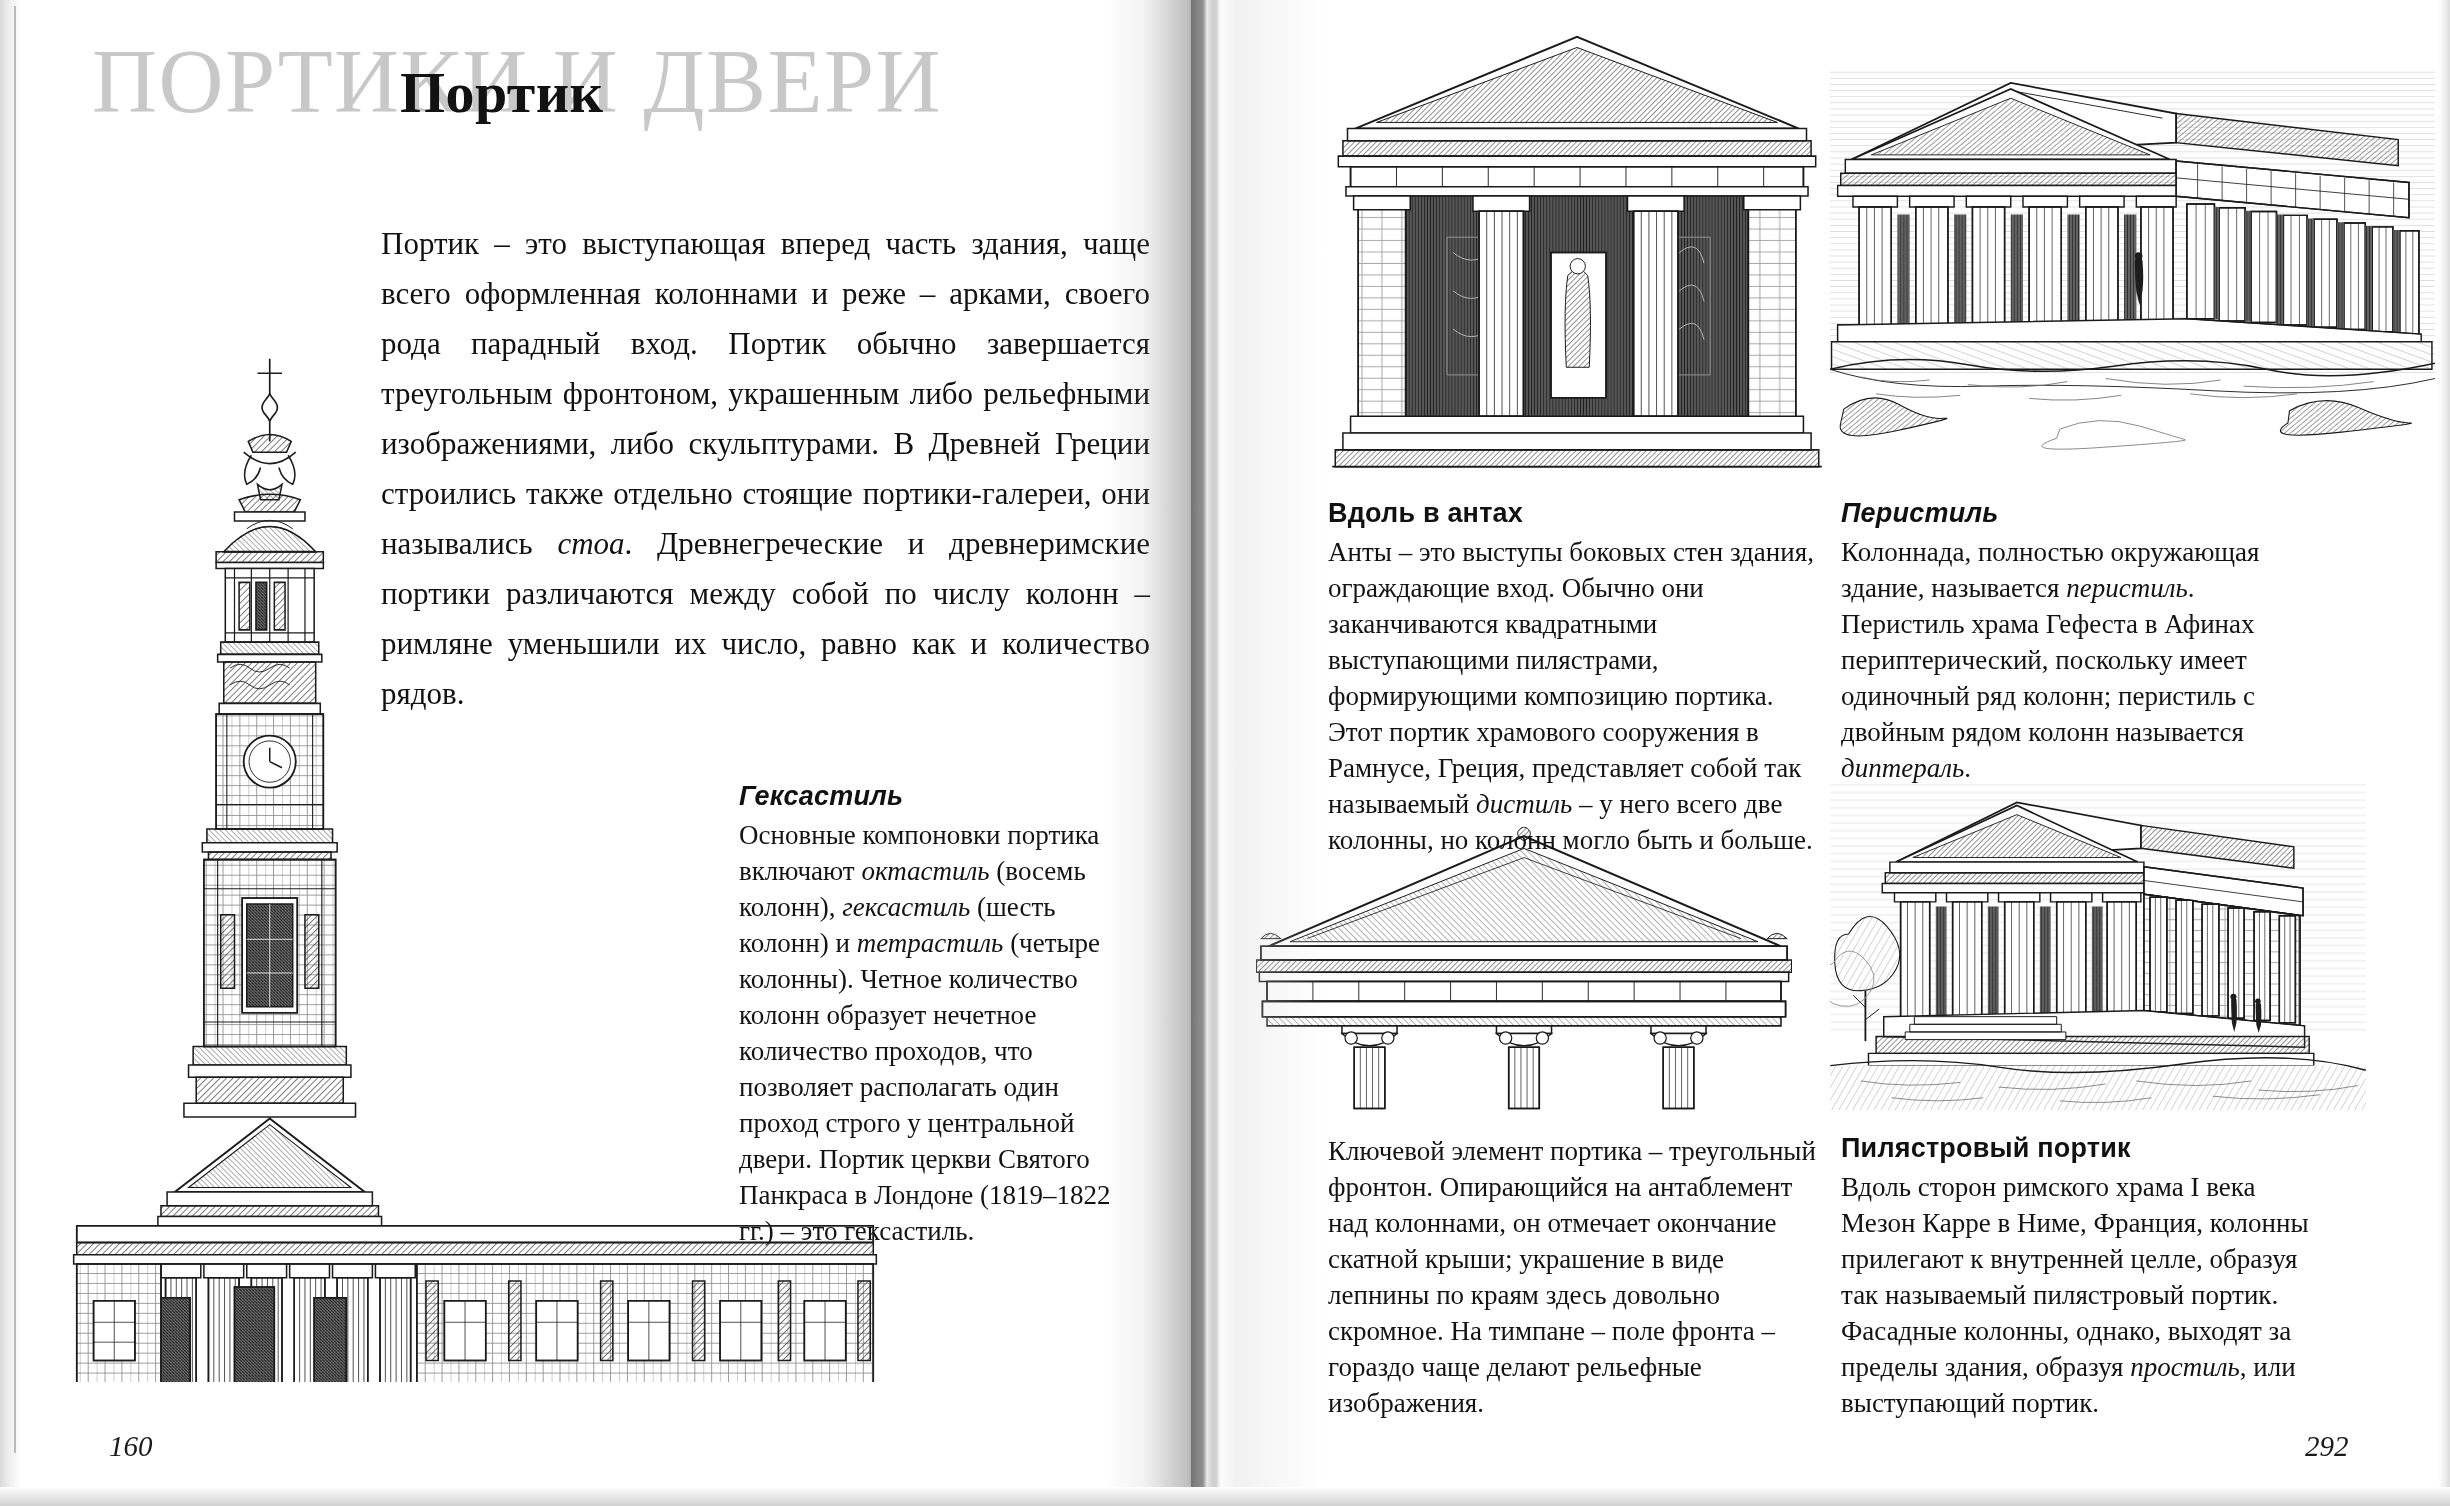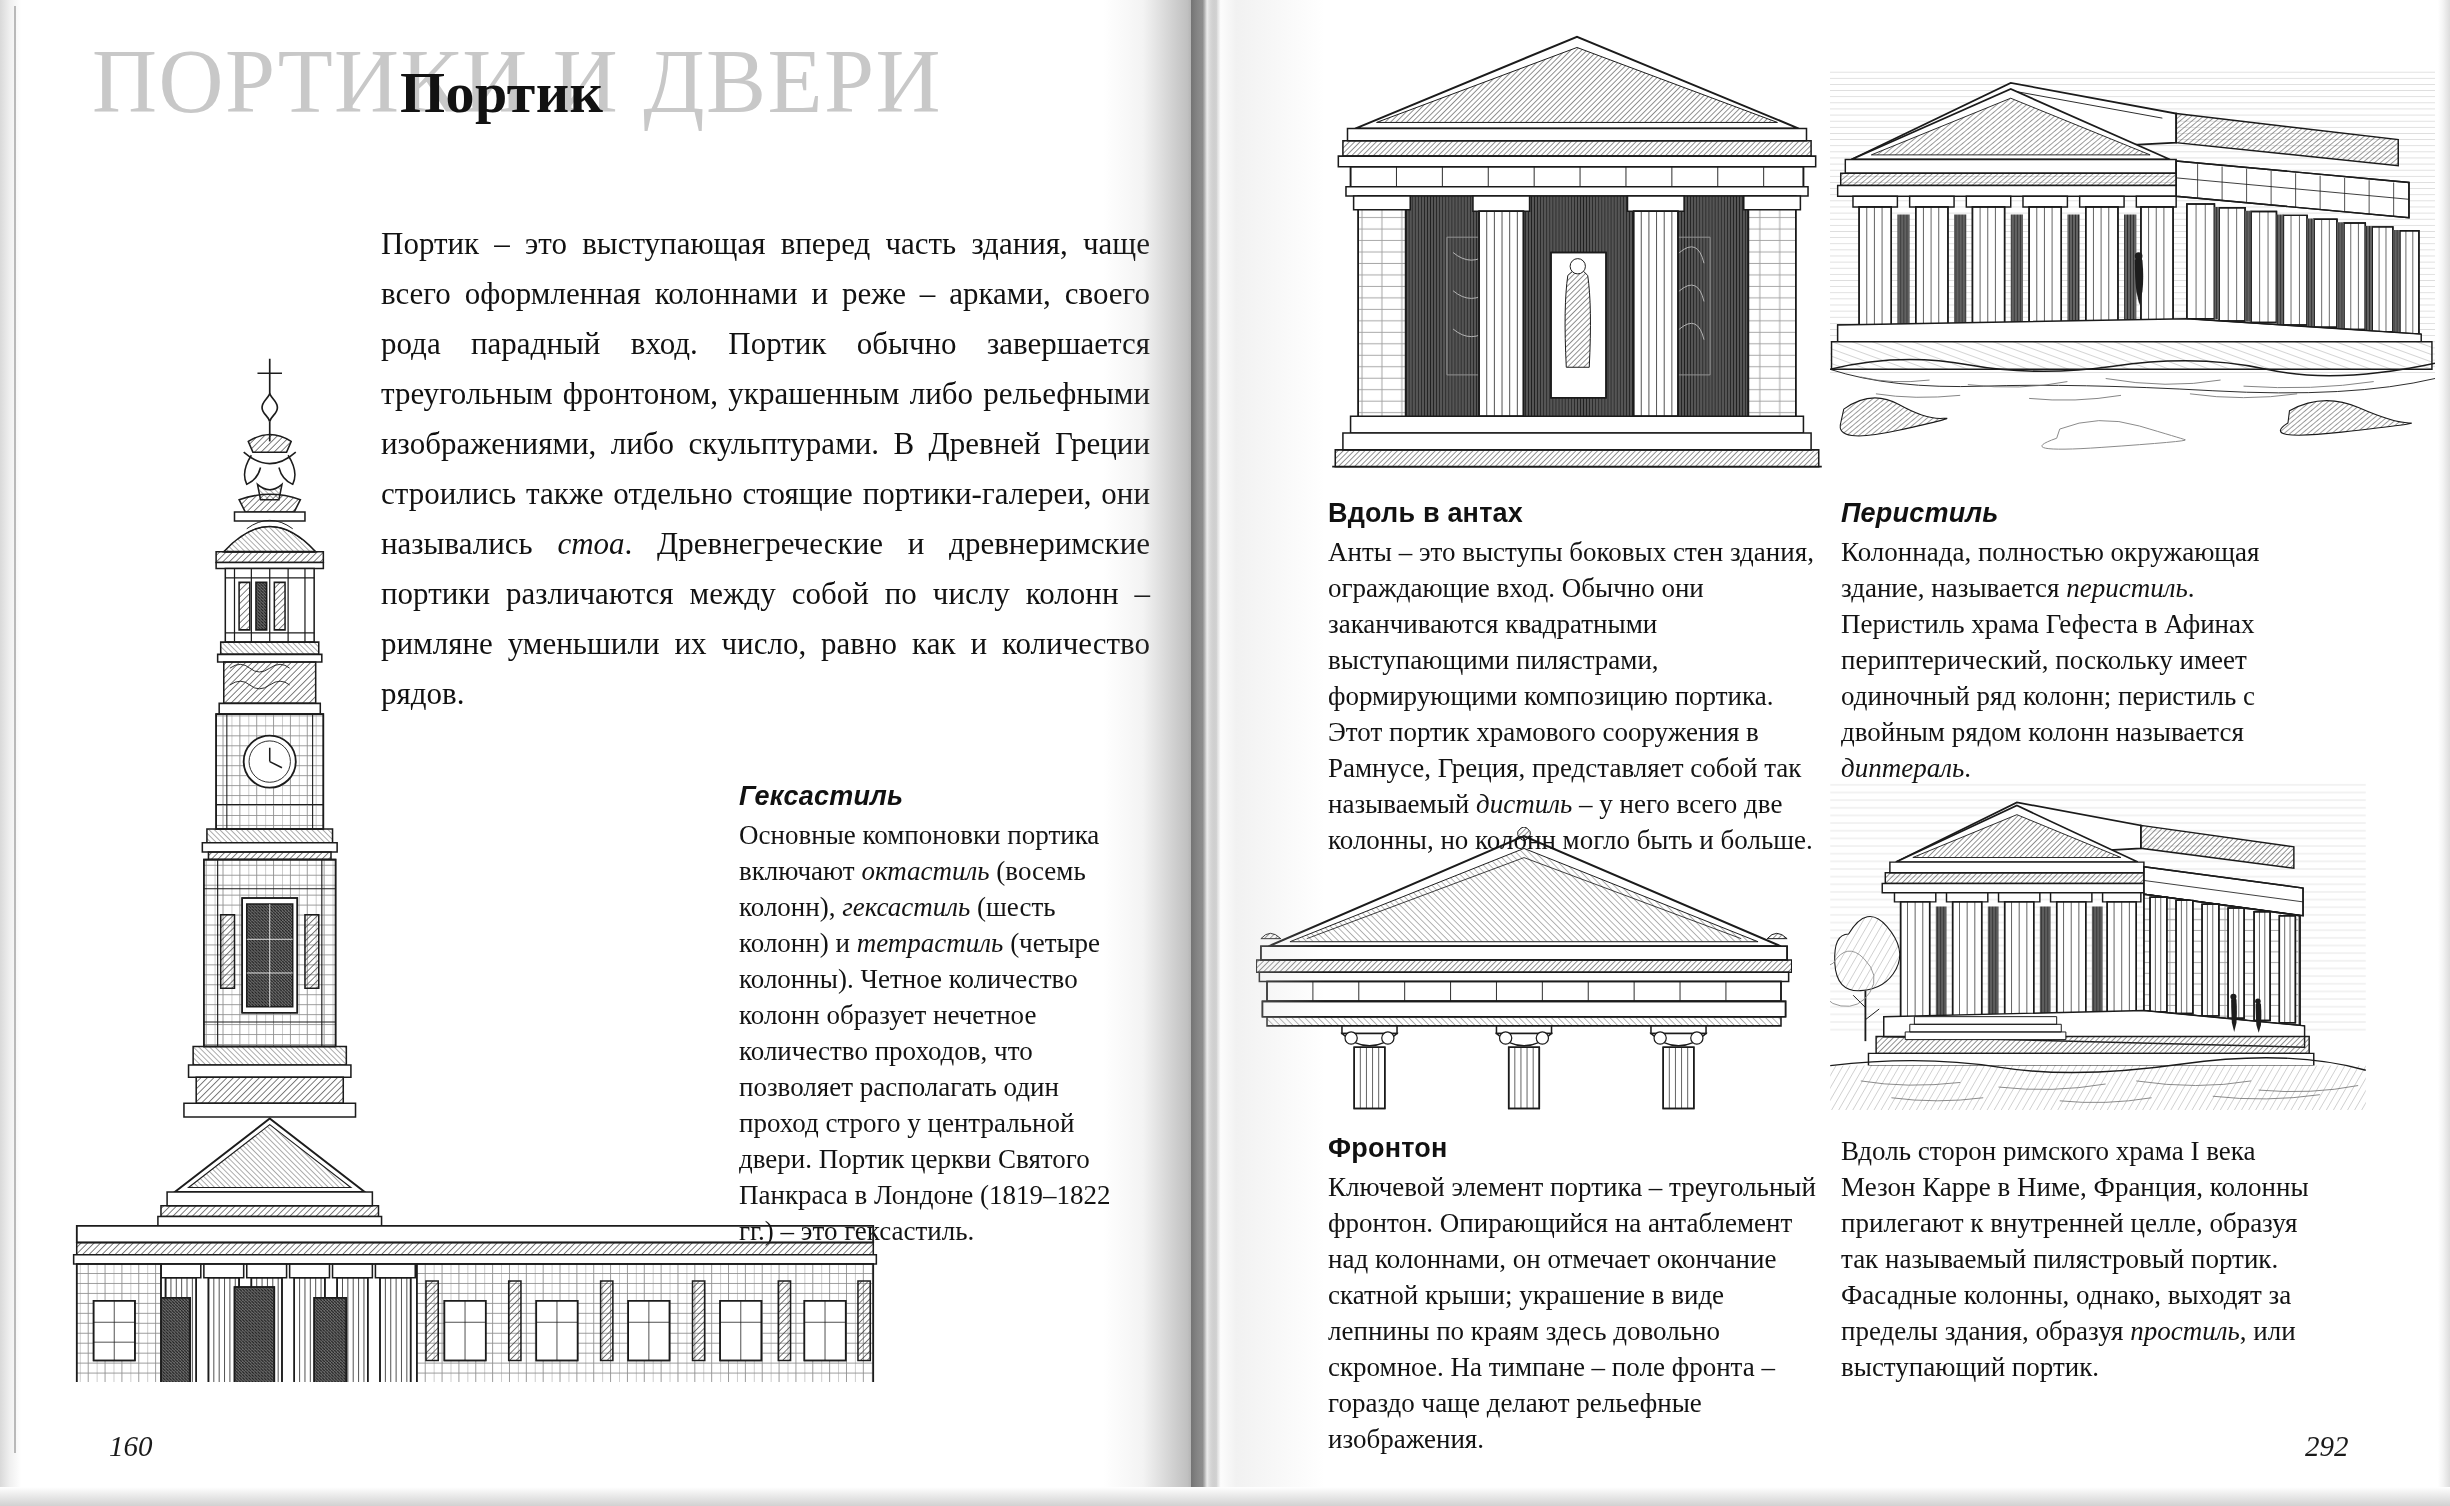--- a/index.html
+++ b/index.html
@@ -539,21 +539,20 @@
             <path d="M532 288h40v80h-40z" fill="#ffffff"></path>
             <path d="M532 288h40v80h-40z"></path>
             <path d="M540 288v80M548 288v80M556 288v80M564 288v80" stroke-width=".9"></path>
           </g>
         </g>
       </g>
     </svg>
   </div>
 
   <div class="caption" id="cap-pediment">
-    <h3 class="upright">Фронтон</h3>
     <p>Ключевой элемент портика – треугольный фронтон. Опирающийся на антаблемент над колоннами, он отмечает окончание скатной крыши; украшение в виде лепнины по краям здесь довольно скромное. На тимпане – поле фронта – гораздо чаще делают рельефные изображения.</p>
   </div>
 
   <div class="plate" id="plate-maison">
     <svg viewBox="0 0 700 430" preserveAspectRatio="xMidYMax meet">
       <defs>
         <pattern id="mHatch" width="5" height="5" patternTransform="rotate(45)" patternUnits="userSpaceOnUse">
           <line x1="0" y1="0" x2="0" y2="5" stroke="#333" stroke-width="1.4"></line>
         </pattern>
         <pattern id="mWall" width="24" height="14" patternUnits="userSpaceOnUse">
@@ -642,20 +641,21 @@
         <path d="M0 372q120-14 220 2t240-4 240 8" stroke-width="1.9"></path>
         <g stroke="#757575" stroke-width="1.1">
           <path d="M40 392q60 10 130 2M220 400q70 8 140-4M400 392q80 12 150 0M560 404q70 6 130-6"></path>
           <path d="M80 414q60 8 120 0M300 418q60 6 120-4M500 412q70 8 140-2"></path>
         </g>
       </g>
     </svg>
   </div>
 
   <div class="caption" id="cap-pilaster">
+    <h3 class="upright">Пилястровый портик</h3>
     <p><span>Вдоль сторон римского храма I века Мезон Карре в Ниме, Франция, колонны прилегают к внутренней целле, образуя так называемый пилястровый портик. Фасадные колонны, однако, выходят за пределы здания, образуя </span><i>простиль</i><span>, или выступающий портик.</span></p>
   </div>
 
   <div class="folio" id="folio-right">292</div>
 
   <div id="gutter"></div>
   <div id="gutter-core"></div>
   <div id="edge-left">
       <b></b>
     </div>

